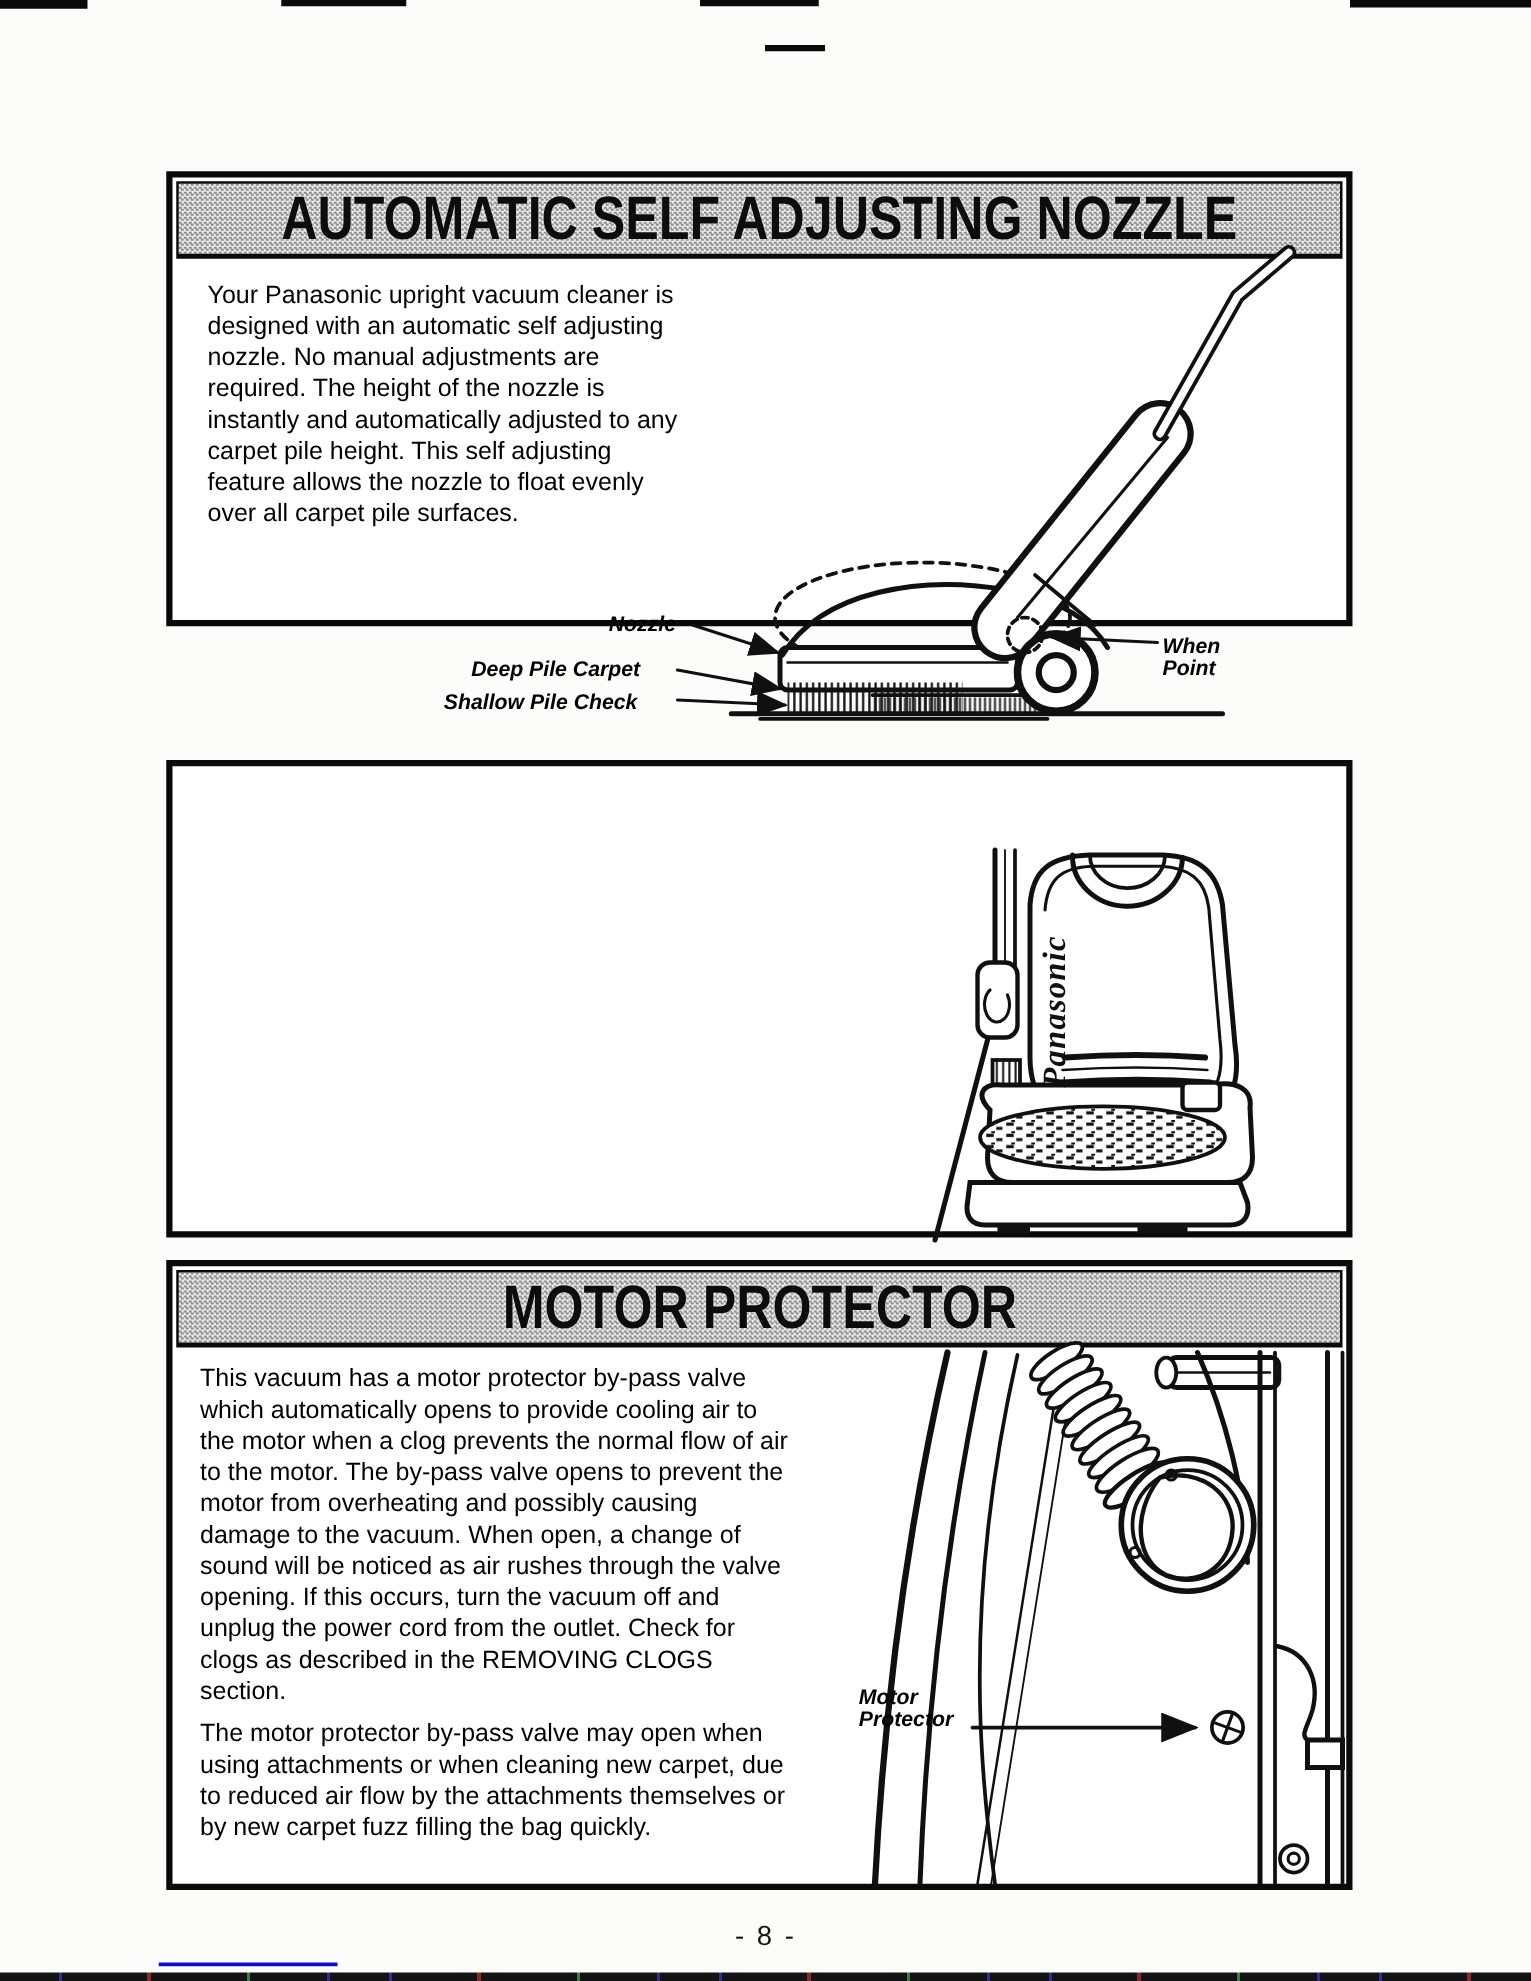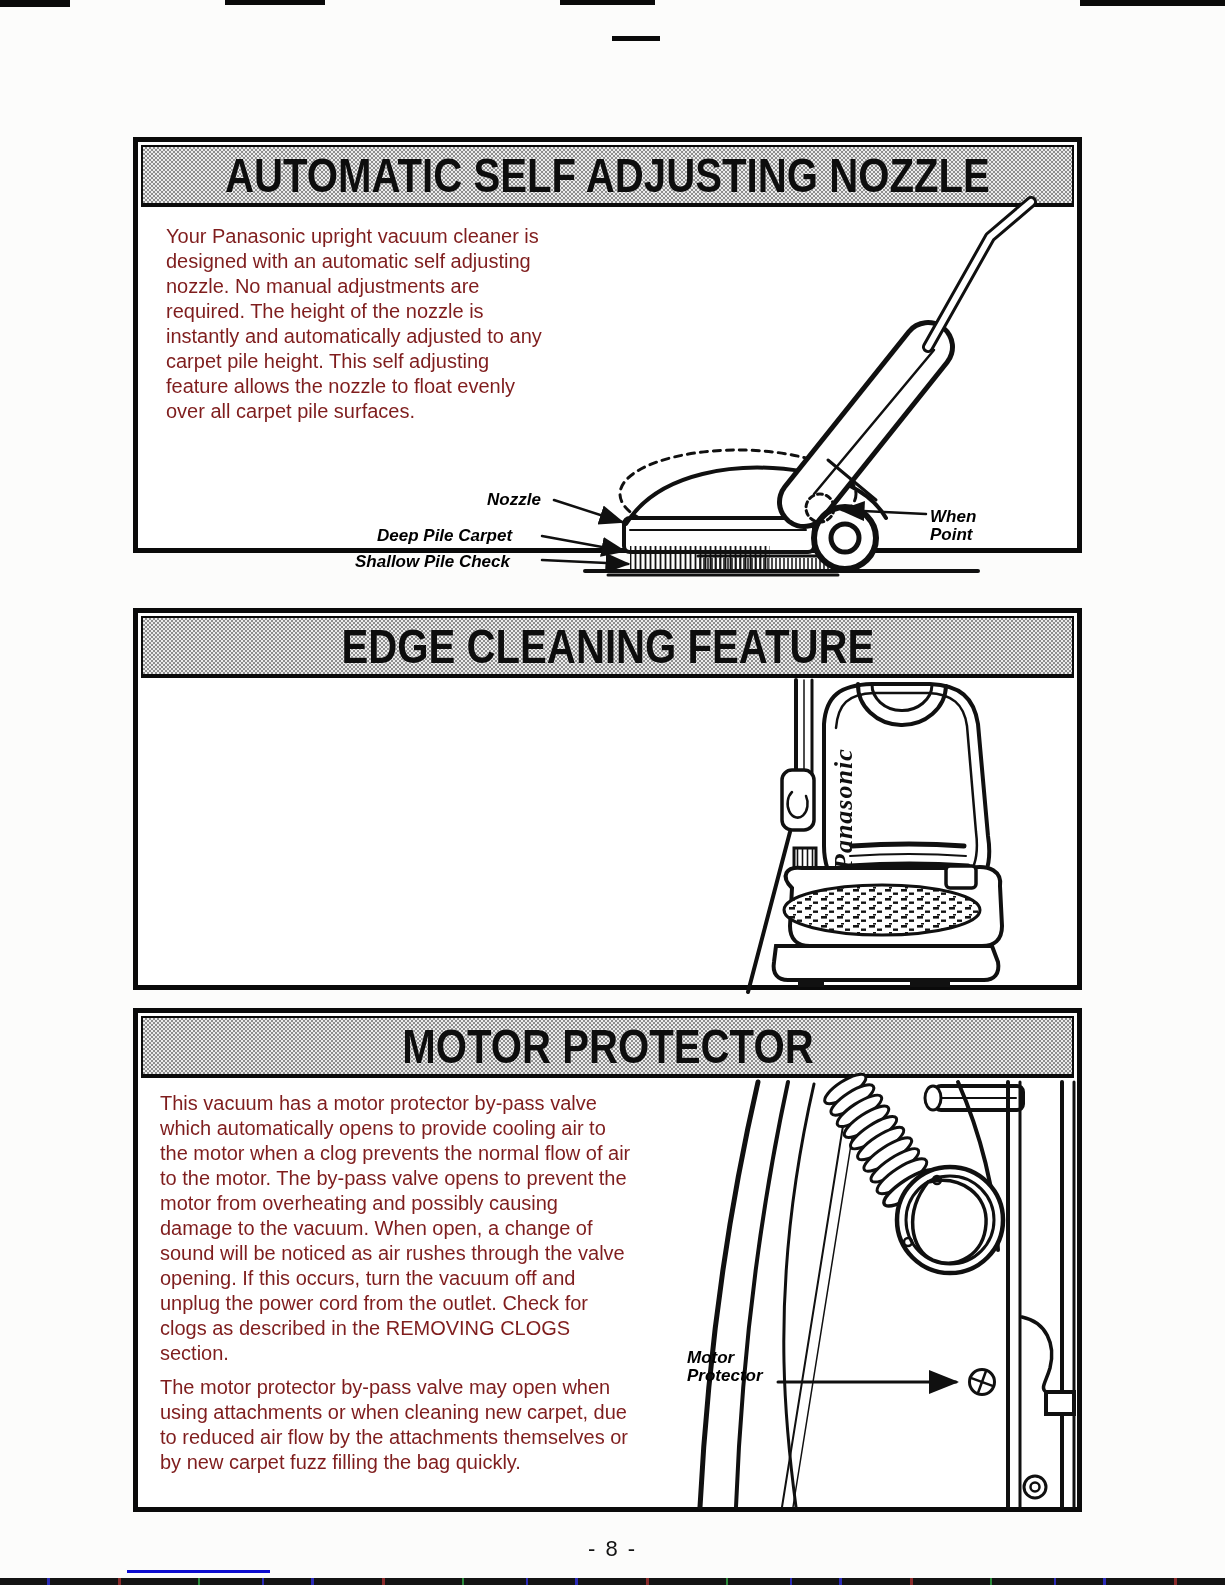--- a/index.html
+++ b/index.html
@@ -19,40 +19,40 @@
   .banner .banner-text {
     color:#ffffff; font-weight:bold; font-size:66px; line-height:1;
     transform:scale(0.76,1); transform-origin:center; white-space:nowrap; letter-spacing:1px;
   }
 
   
   .box {
     position:absolute; left:133px; width:949px; box-sizing:border-box;
     border:5px solid #0a0a0a; background:#ffffff;
   }
-  .sec1 { top:137px; height:416px; }
+  .sec1 { top:137px; height:364px; }
   .sec2 { top:608px; height:382px; }
   .sec3 { top:1008px; height:504px; }
 
   
   .band {
     position:absolute; left:3px; right:3px; top:3px; height:56px;
     border:2px solid #0a0a0a; border-bottom-width:4px;
     background:repeating-conic-gradient(#8e8e8e 0% 25%, #ececec 0% 50%) 0 0/4px 4px;
     display:flex; align-items:center; justify-content:center;
   }
   .band .band-text {
     font-weight:bold; font-size:49px; line-height:1; color:#0d0d0d;
     transform:scale(0.82,1); transform-origin:center; white-space:nowrap;
     text-shadow:0 0 2px rgba(255,255,255,0.85);
   }
 
   .bodytext {
     position:absolute; margin:0; font-size:20px; line-height:25px;
-    white-space:pre-line; color:#7f1d1d;
+    white-space:pre-line; color:#000000;
   }
   .lbl {
     position:absolute; font-size:17px; line-height:18px;
     font-weight:bold; font-style:italic; color:#000000;
   }
   .art { position:absolute; }
 
   
   .tick { position:absolute; background:#0a0a0a; }
   .pageno {
@@ -144,23 +144,20 @@
       </g>
     </svg>
 
     <div class="lbl" style="left:349px; top:349px;">Nozzle</div>
     <div class="lbl" style="left:239px; top:385px;">Deep Pile Carpet</div>
     <div class="lbl" style="left:217px; top:411px;">Shallow Pile Check</div>
     <div class="lbl" style="left:792px; top:366px; width:60px;">When Point</div>
   </section>
 
   <section class="box sec2">
-    <div class="band">
-      <span class="band-text">EDGE CLEANING FEATURE</span>
-    </div>
 
 
     <svg class="art" style="left:602px; top:67px;" width="280" height="308" viewBox="0 0 280 308">
       <defs>
         <pattern id="spk" width="16" height="9" patternUnits="userSpaceOnUse">
           <rect width="16" height="9" fill="#ffffff"></rect>
           <rect x="1" y="2" width="6" height="2.6" fill="#131313"></rect>
           <rect x="9" y="5.5" width="5" height="2.4" fill="#131313"></rect>
           <rect x="5" y="0" width="3" height="1.6" fill="#131313"></rect>
         </pattern>

